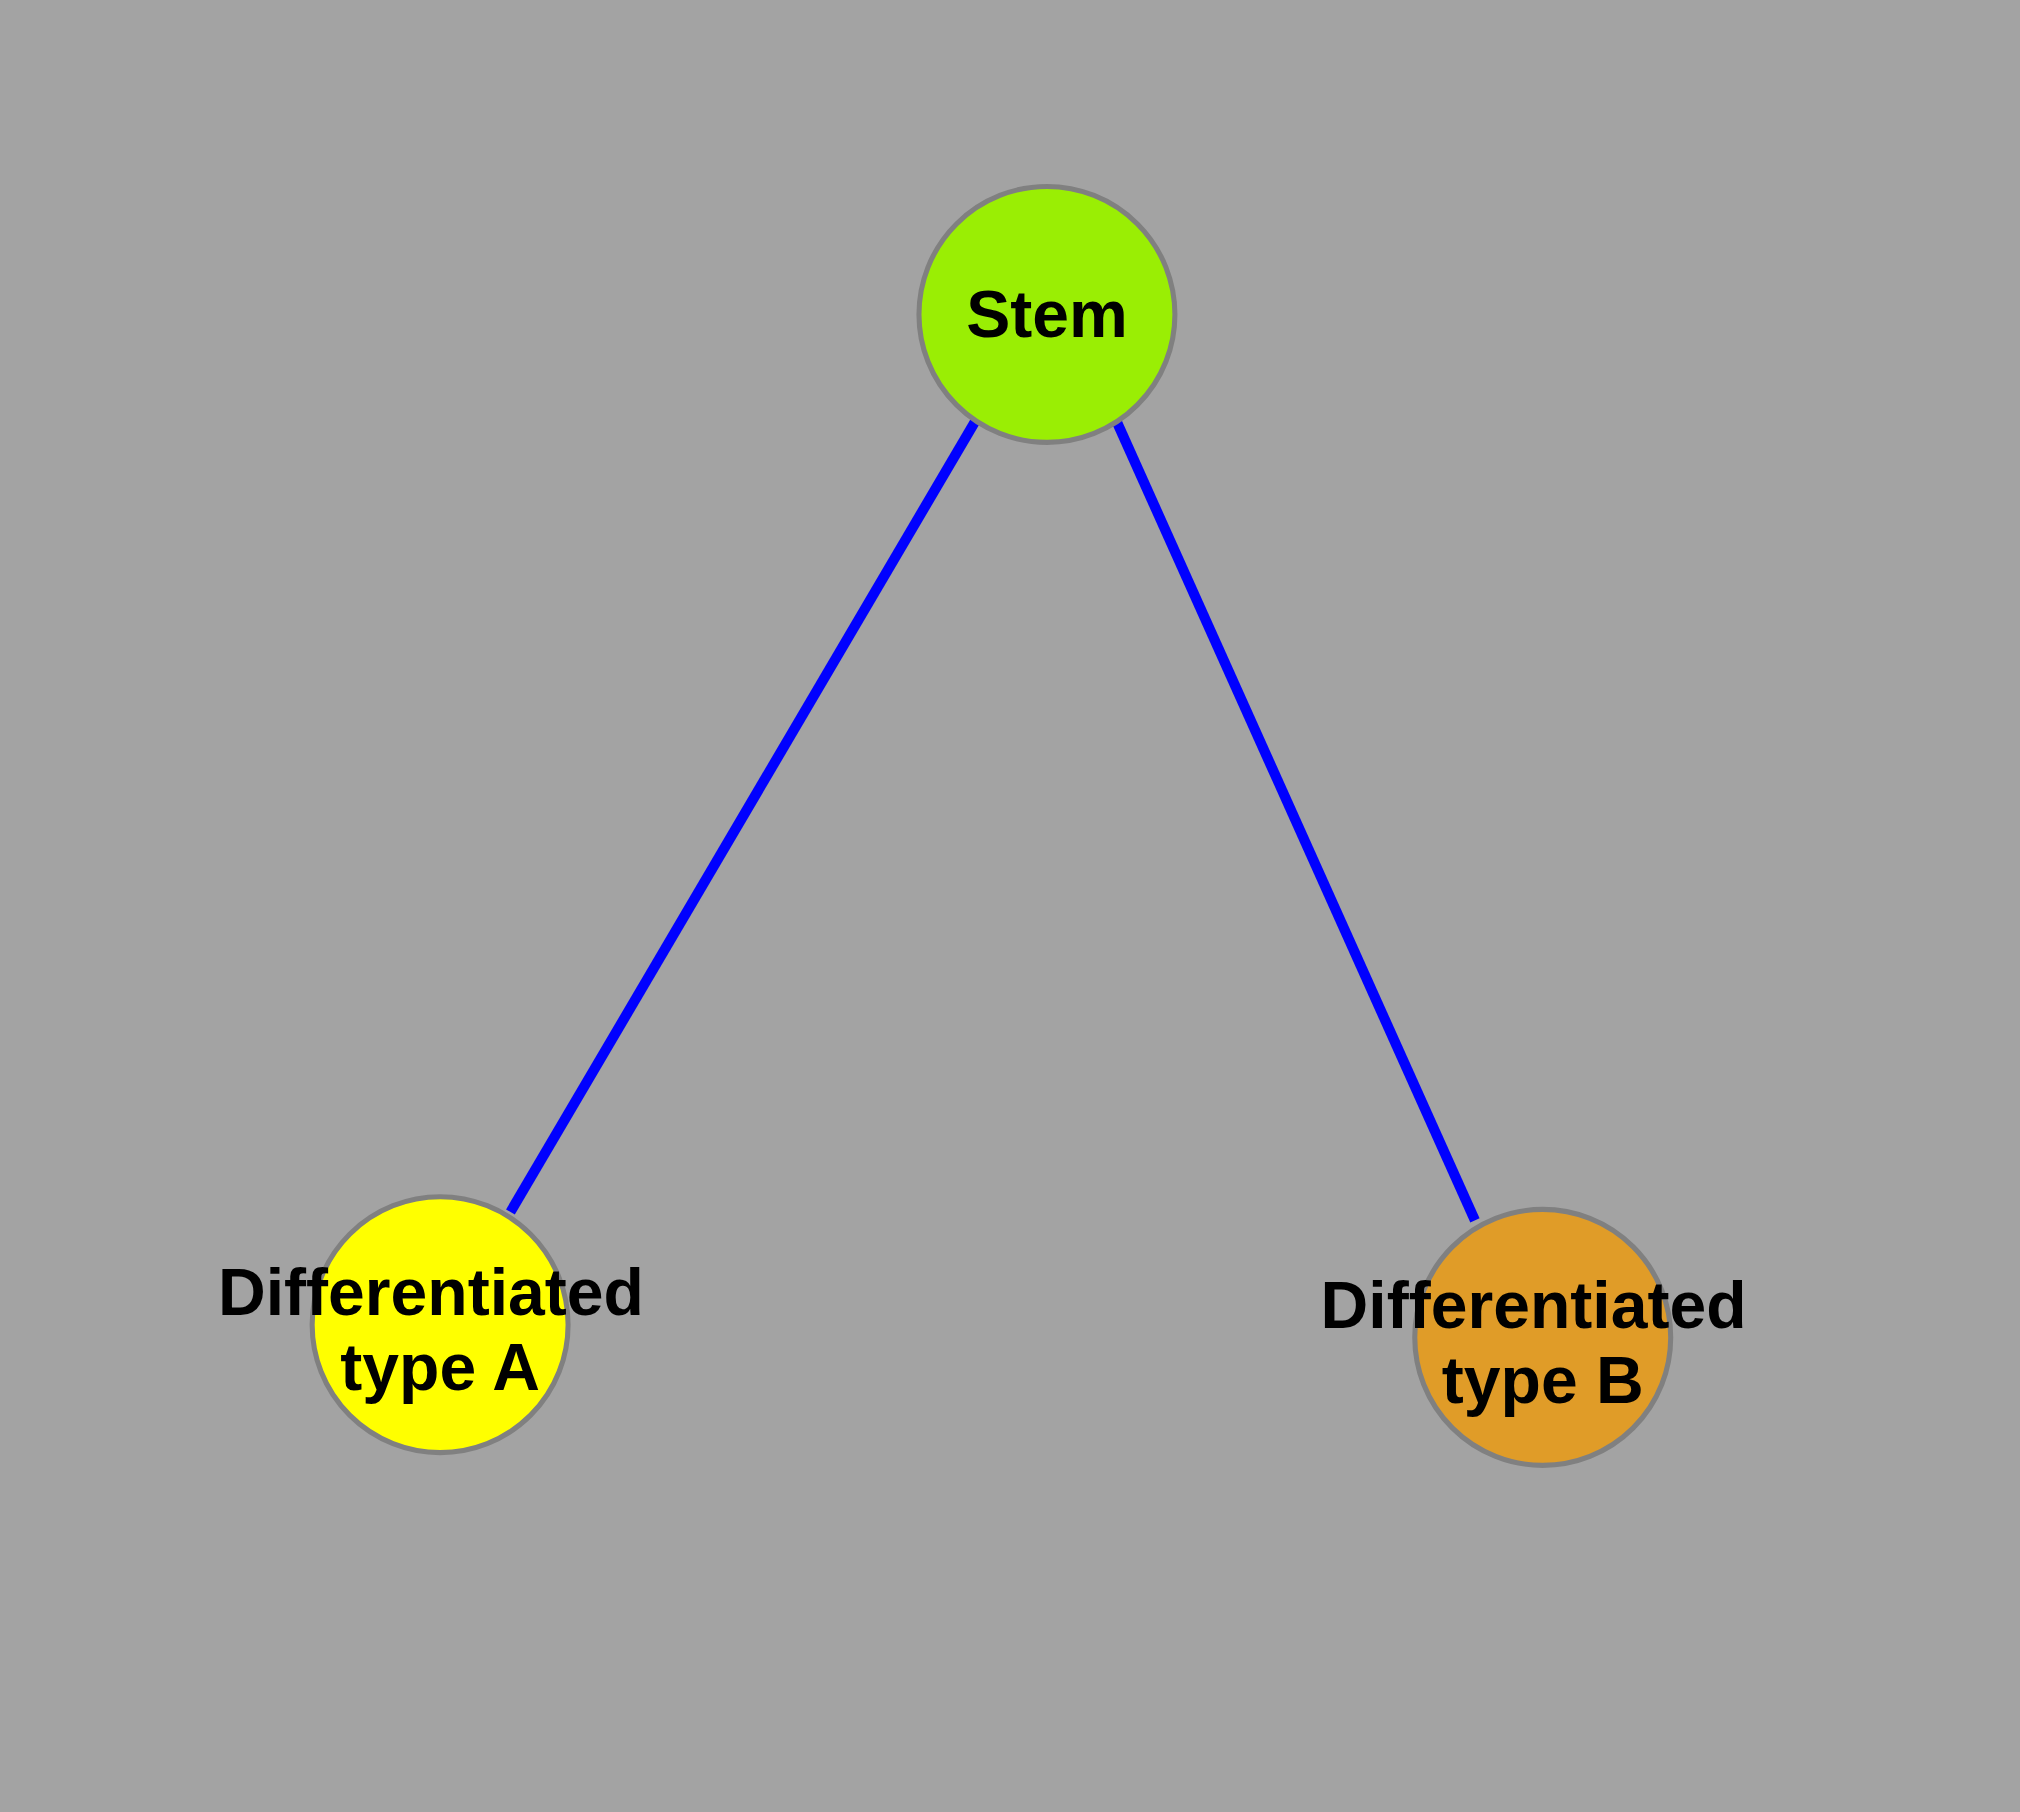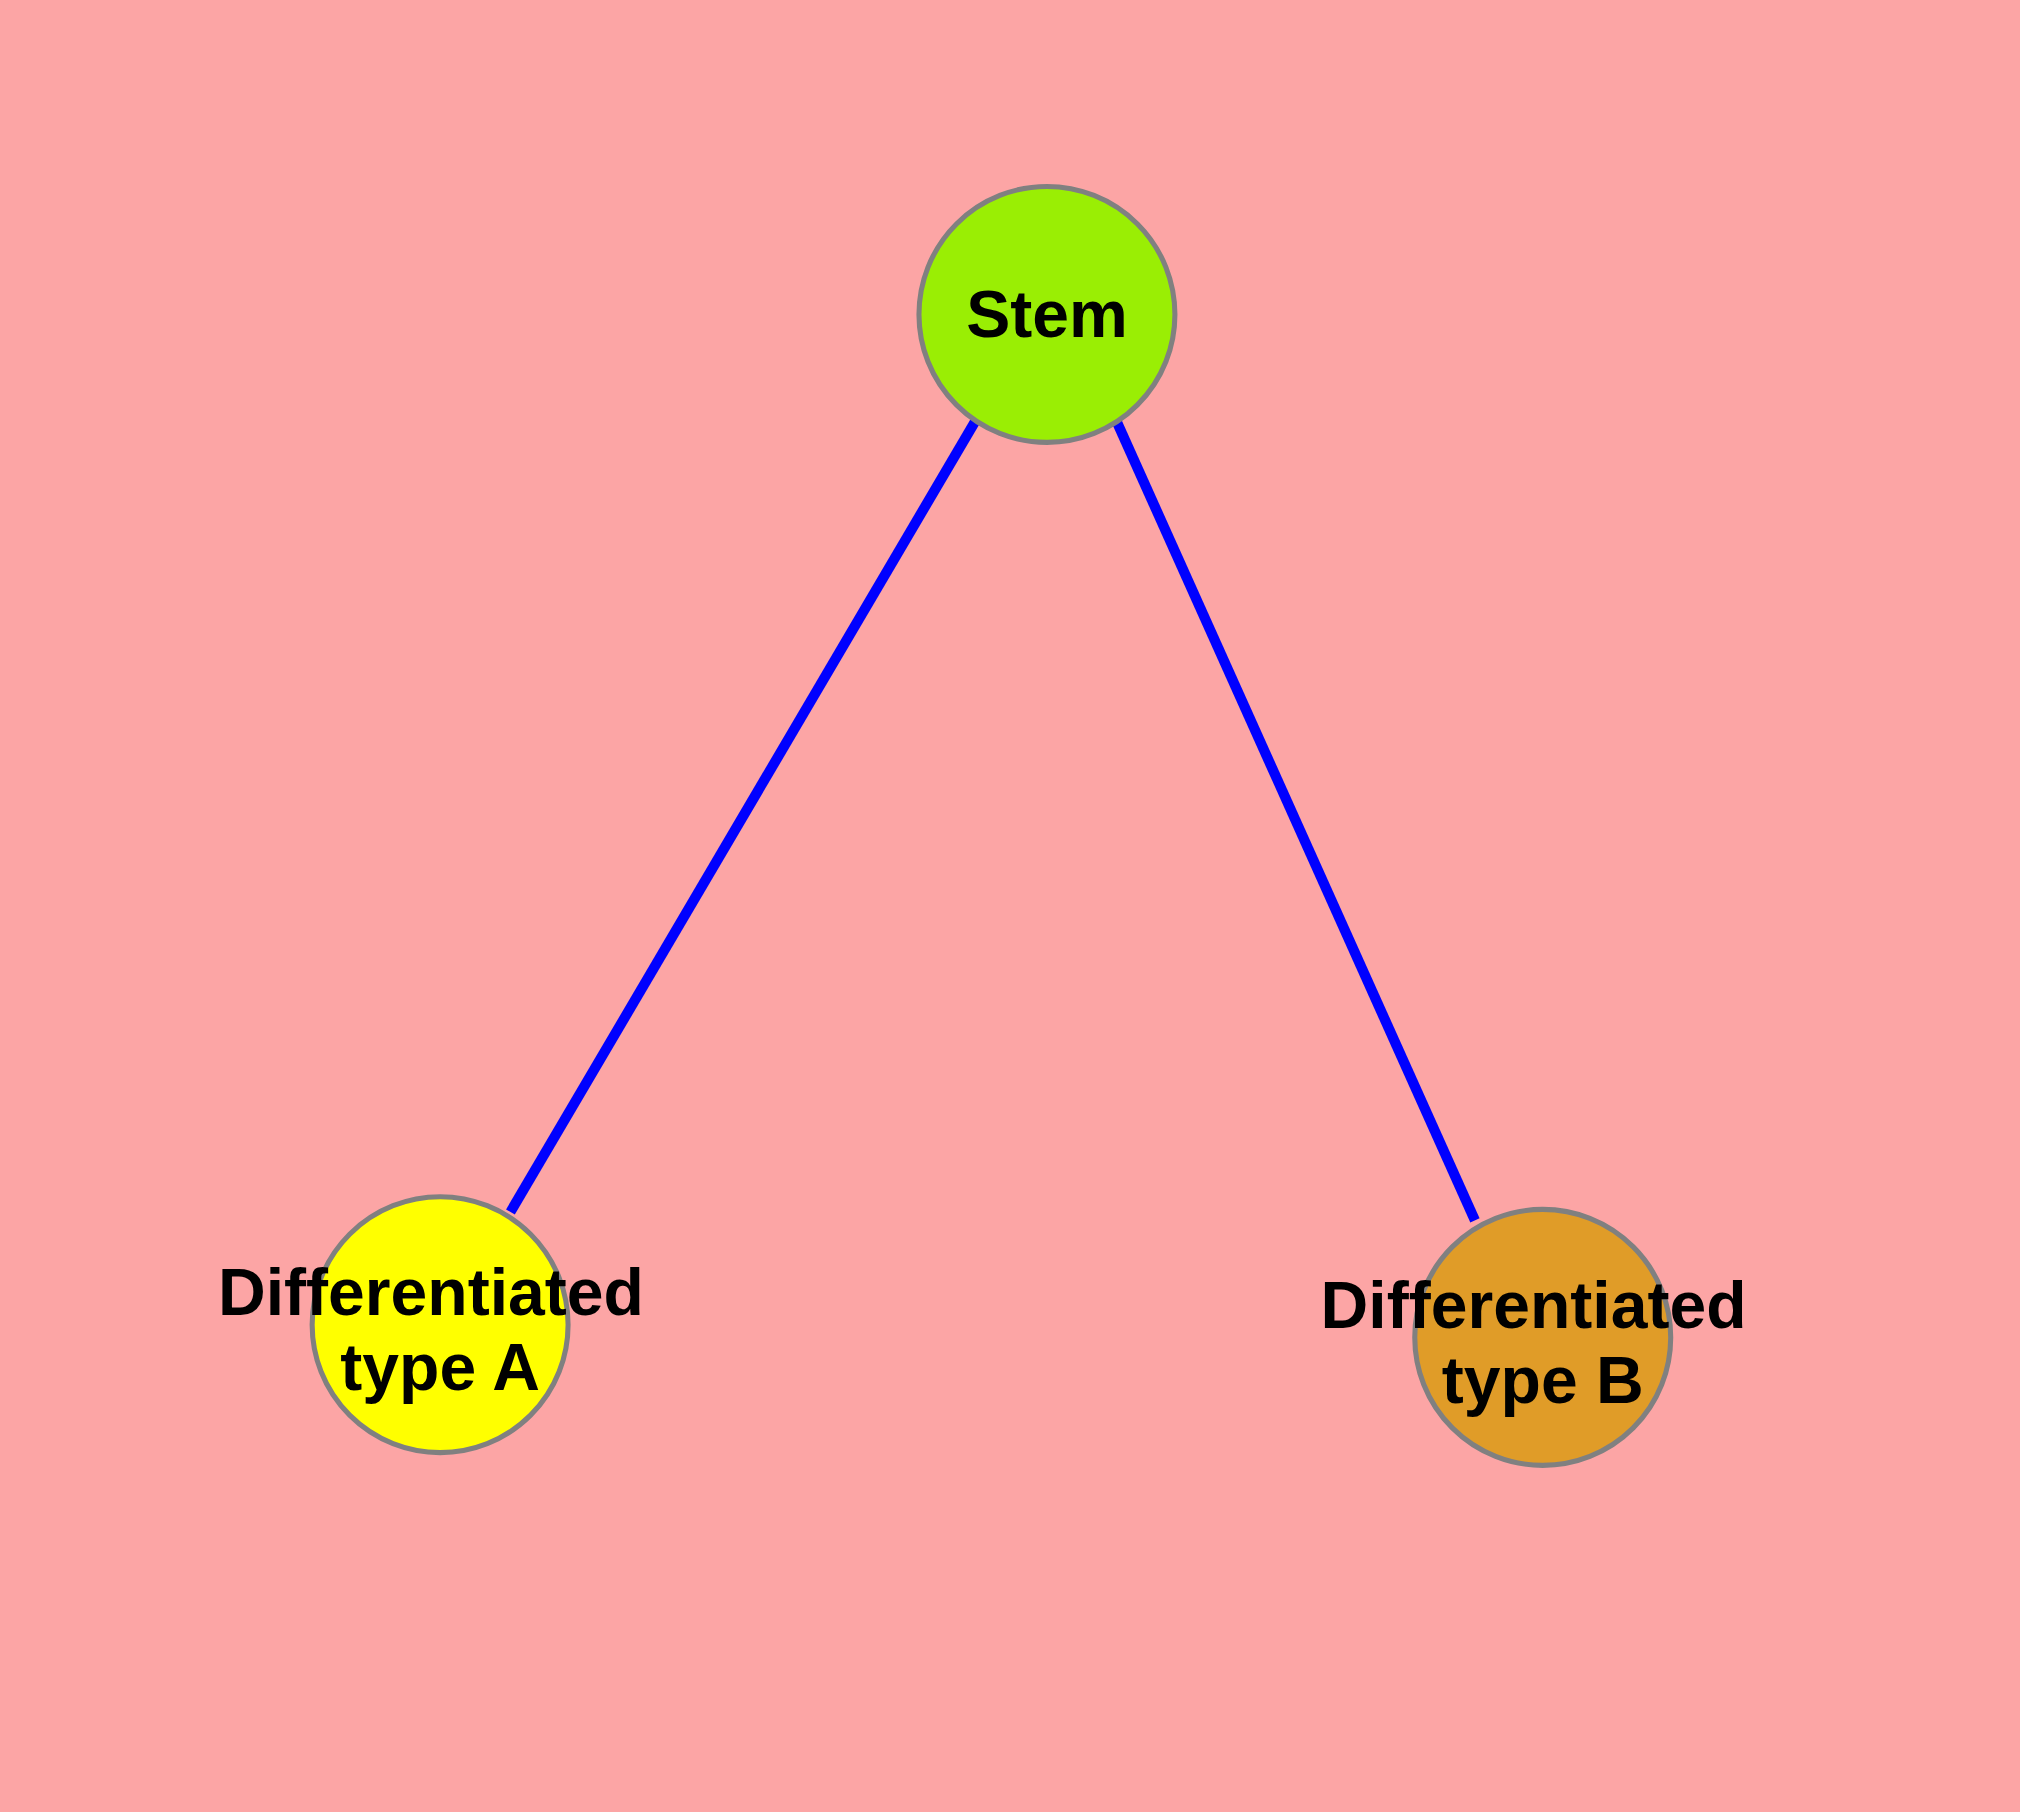--- a/index.html
+++ b/index.html
@@ -25,21 +25,21 @@
   .node-label {
     font-family: "Liberation Sans", sans-serif;
     font-weight: bold;
     fill: #000000;
     paint-order: normal;
   }
 </style>
 </head>
 <body>
 
-<div id="canvas" style="width: 2021px; height: 1812px; background: #fca5a5; text-align: right;">
+<div id="canvas" style="width: 2021px; height: 1812px; background: #a3a3a3; text-align: right;">
   <svg id="graph-svg" viewBox="0 0 2384 2138" xmlns="http://www.w3.org/2000/svg" style="width: 2021px; height: 1812px;">
 
     <g>
       <line class="graph-edge" x1="1151" y1="496" x2="602" y2="1430" stroke="#0000ff" stroke-width="12" stroke-linecap="butt"></line>
       <line class="graph-edge" x1="1318" y1="499" x2="1740" y2="1440" stroke="#0000ff" stroke-width="12" stroke-linecap="butt"></line>
     </g>
 
     <g>
       <circle cx="1235" cy="371" r="151" fill="#9aee04" stroke="#808080" stroke-width="6"></circle>
       <text class="node-label" x="1235" y="371" font-size="78" text-anchor="middle" dominant-baseline="central" fill="#000000">

